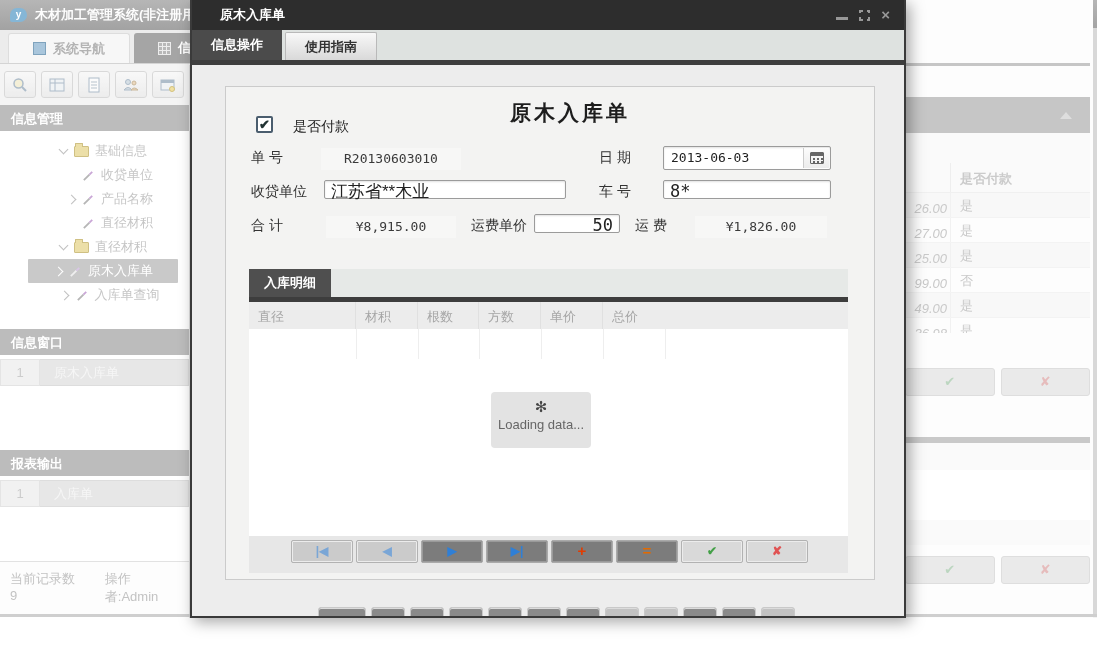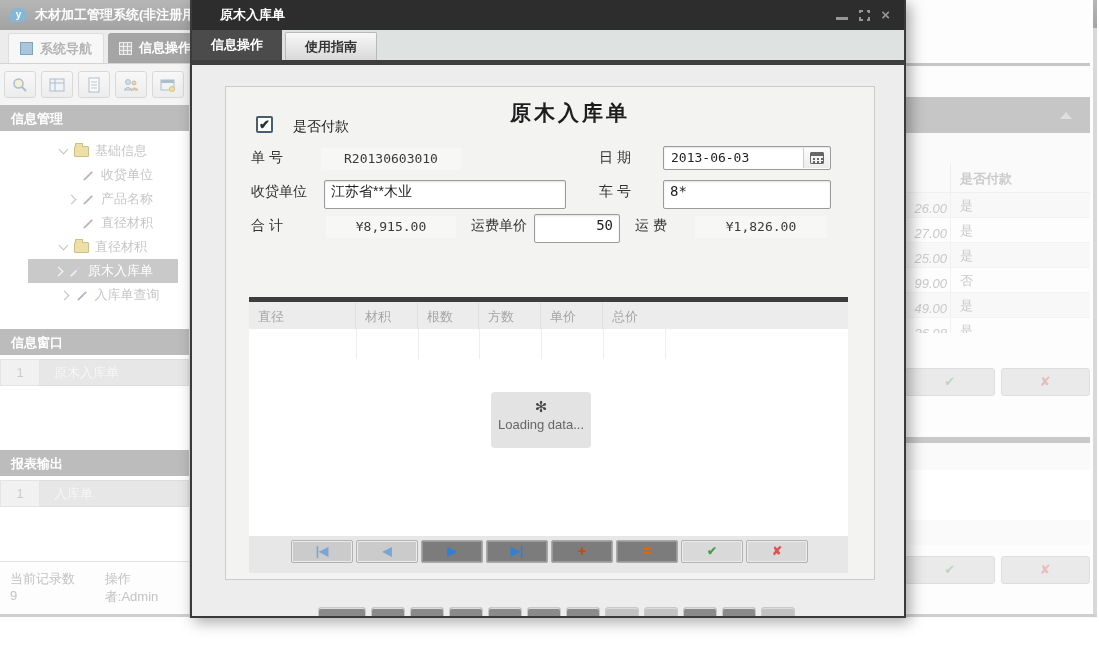--- a/index.html
+++ b/index.html
@@ -12,21 +12,21 @@
   .mw-title { color:#fdfdfd; font-weight:bold; font-size:13px; }
   .mw-controls { position:absolute; right:14px; top:8px; display:flex; gap:12px; align-items:center; }
   .mw-controls .bar { width:13px; height:3px; background:#d6d6d6; margin-top:6px; }
   .glyph-x { color:#d6d6d6; font-size:15px; font-weight:bold; line-height:14px; }
   .icon-restore { width:11px; height:11px; border:2px solid #d6d6d6; position:relative; }
   .icon-restore::before { content:""; position:absolute; left:50%; margin-left:-2px; top:-2px; bottom:-2px; width:4px; background:inherit; }
   .icon-restore::after { content:""; position:absolute; top:50%; margin-top:-2px; left:-2px; right:-2px; height:4px; background:inherit; }
   .icon-restore, .icon-restore::before, .icon-restore::after { background-color:#a9a9a9; }
 
   .mw-tabs { position:absolute; left:0; top:30px; right:0; height:34px; background:#ececec; border-bottom:1px solid #d4d4d4; display:flex; align-items:flex-end; padding-left:8px; }
-  .mw-tab { height:30px; display:flex; align-items:center; gap:7px; padding:0 11px; font-size:13px; font-weight:bold; border-radius:3px 3px 0 0; }
+  .mw-tab { height:30px; display:flex; align-items:center; gap:7px; padding:0 24px; font-size:13px; font-weight:bold; border-radius:3px 3px 0 0; }
   .mw-tab.light { background:#f7f7f7; border:1px solid #ddd; border-bottom:none; color:#b3b3b3; }
   .mw-tab.dark { background:#a5a5a5; color:#fff; margin-left:4px; }
   .sq-icon { width:13px; height:13px; background:#a9c6dc; border:1px solid #7fa3bd; }
   .grid-icon { width:13px; height:13px; background:
       linear-gradient(#fff 1px,transparent 1px) 0 0/4px 4px,
       linear-gradient(90deg,#fff 1px,transparent 1px) 0 0/4px 4px, #bdbdbd; opacity:.8; }
 
   
   .sidebar { position:absolute; left:0; top:65px; width:190px; bottom:0; background:#fff; border-right:1px solid #e0e0e0; }
   .sb-toolbar { display:flex; gap:5px; padding:6px 4px 7px 4px; background:#f4f4f4; }
@@ -86,21 +86,21 @@
   .md-tab.active { background:#4b4b4b; color:#fff; }
   .md-tab.idle { background:linear-gradient(#f8f8f8,#d9d9d9); border:1px solid #b9b9b9; border-bottom:none; color:#333; margin:2px 0 0 3px; border-radius:2px 2px 0 0; }
   .md-darkbar { position:absolute; left:0; top:60px; right:0; height:5px; background:#3e3e3e; }
 
   .panel { position:absolute; left:33px; top:86px; width:650px; height:494px; background:#f3f3f2; border:1px solid #cbcbcb; }
   .doc-title { position:absolute; left:0; right:0; top:12px; text-align:center; padding-left:40px; font-family:"Liberation Serif",serif; font-weight:bold; font-size:21px; letter-spacing:3px; color:#1d1d1d; }
   .checkbox { position:absolute; left:30px; top:29px; width:17px; height:17px; background:#fff; border:2px solid #4a5d6e; border-radius:2px; color:#233; font-size:13px; font-weight:bold; line-height:13px; text-align:center; }
   .cb-label { position:absolute; left:67px; top:31px; font-size:14px; color:#222; }
   .f-label { position:absolute; font-size:14px; color:#333; }
   .ro-field { position:absolute; height:22px; background:#f7f7f6; text-align:center; font-family:"DejaVu Sans Mono",monospace; font-size:13px; color:#3a3a3a; line-height:22px; }
-  .tx-field { position:absolute; height:29px; background:#fff; border:1px solid #9b9b9b; border-radius:2px; font-size:14px; color:#222; line-height:21px; padding:0 6px; box-shadow:inset 0 1px 2px rgba(0,0,0,.12); }
+  .tx-field { position:absolute; height:19px; background:#fff; border:1px solid #9b9b9b; border-radius:2px; font-size:17px; color:#222; line-height:21px; padding:0 6px; box-shadow:inset 0 1px 2px rgba(0,0,0,.12); }
   .tx-field.mono { font-family:"DejaVu Sans Mono",monospace; }
   .date-wrap { position:absolute; height:24px; background:#fff; border:1px solid #9b9b9b; border-radius:2px; box-shadow:inset 0 1px 2px rgba(0,0,0,.12); }
   .date-text { position:absolute; left:7px; top:3px; font-family:"DejaVu Sans Mono",monospace; font-size:13px; color:#222; }
   .cal-btn { position:absolute; right:1px; top:1px; bottom:1px; width:26px; background:linear-gradient(#fcfcfc,#ececec); border-left:1px solid #ccc; }
   .cal-ico { position:absolute; left:6px; top:4px; width:14px; height:12px; border:1px solid #666; border-radius:1px; }
   .cal-ico::before { content:""; position:absolute; left:0; right:0; top:0; height:3px; background:#666; }
   .cal-ico::after { content:""; position:absolute; left:2px; top:5px; width:2px; height:2px; background:#666; box-shadow:4px 0 #666,8px 0 #666,0 3px #666,4px 3px #666,8px 3px #666; }
 
   .dt-tabs { position:absolute; left:23px; top:182px; width:599px; height:28px; background:#e6e9e7; }
   .dt-tab { display:inline-block; background:#4f4f4f; color:#fff; font-weight:bold; font-size:13px; padding:0 15px; height:28px; line-height:28px; }
@@ -346,20 +346,23 @@
     <div class="f-label" style="left:373px;top:96px">车 号</div>
     <div class="tx-field mono" style="left:437px;top:93px;width:168px">8*</div>
 
     <div class="f-label" style="left:25px;top:130px">合 计</div>
     <div class="ro-field" style="left:100px;top:129px;width:130px">¥8,915.00</div>
     <div class="f-label" style="left:245px;top:130px">运费单价</div>
     <div class="tx-field mono" style="left:308px;top:127px;width:86px;text-align:right">50</div>
     <div class="f-label" style="left:409px;top:130px">运 费</div>
     <div class="ro-field" style="left:469px;top:129px;width:132px">¥1,826.00</div>
 
+    <div class="dt-tabs">
+      <span class="dt-tab">入库明细</span>
+    </div>
     <div class="dt-darkbar"></div>
 
     <div class="dt-thead">
       <div class="dt-th" style="width:107px">直径</div>
       <div class="dt-th" style="width:62px">材积</div>
       <div class="dt-th" style="width:61px">根数</div>
       <div class="dt-th" style="width:62px">方数</div>
       <div class="dt-th" style="width:62px">单价</div>
       <div class="dt-th" style="width:62px;border-right:none">总价</div>
     </div>

